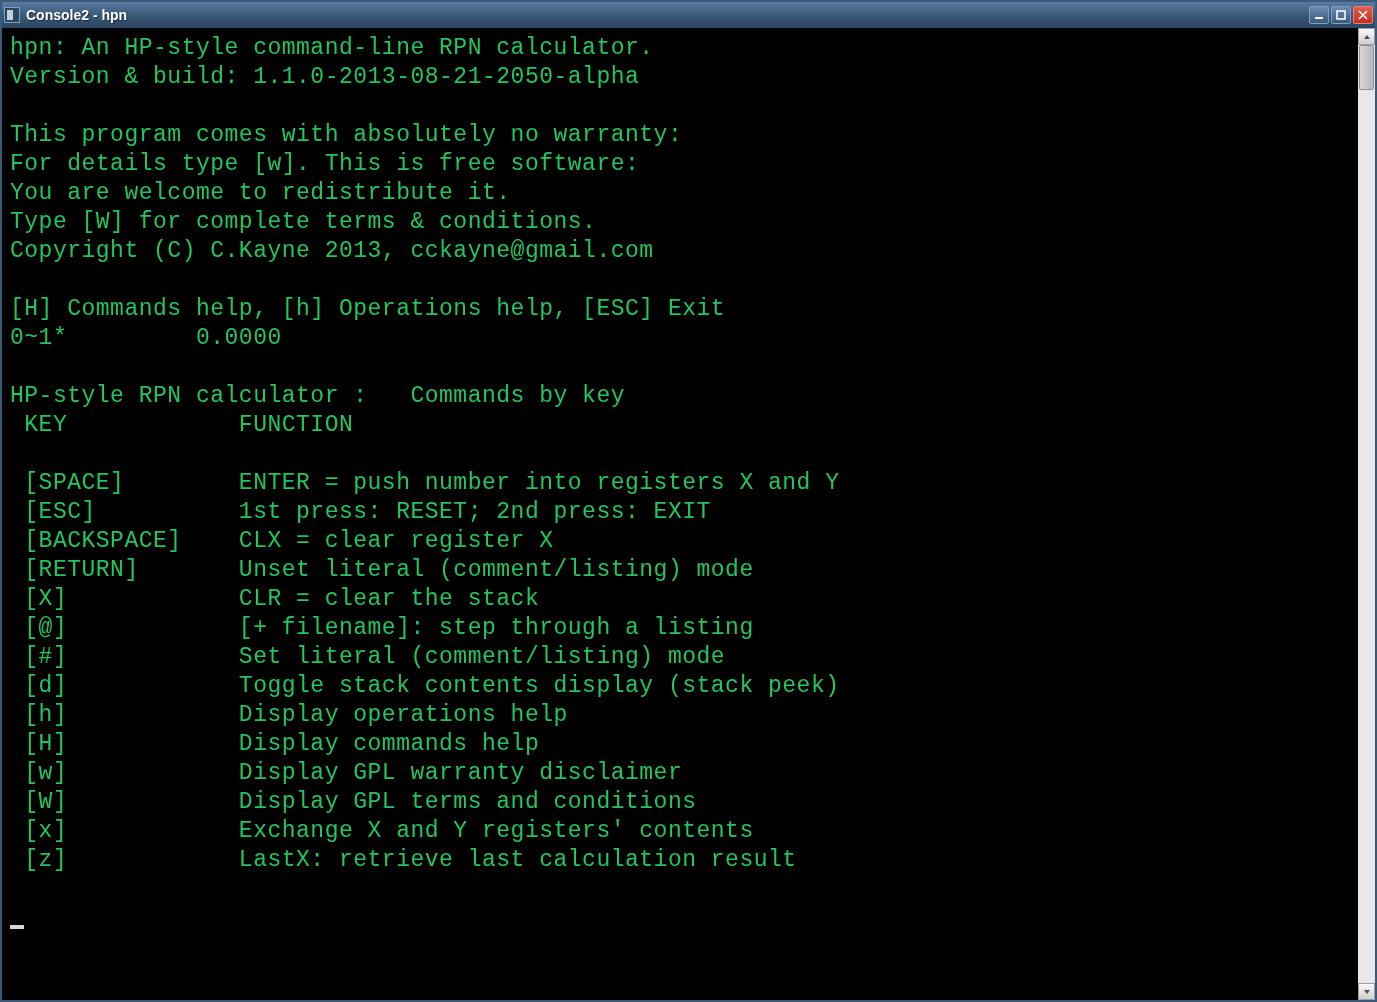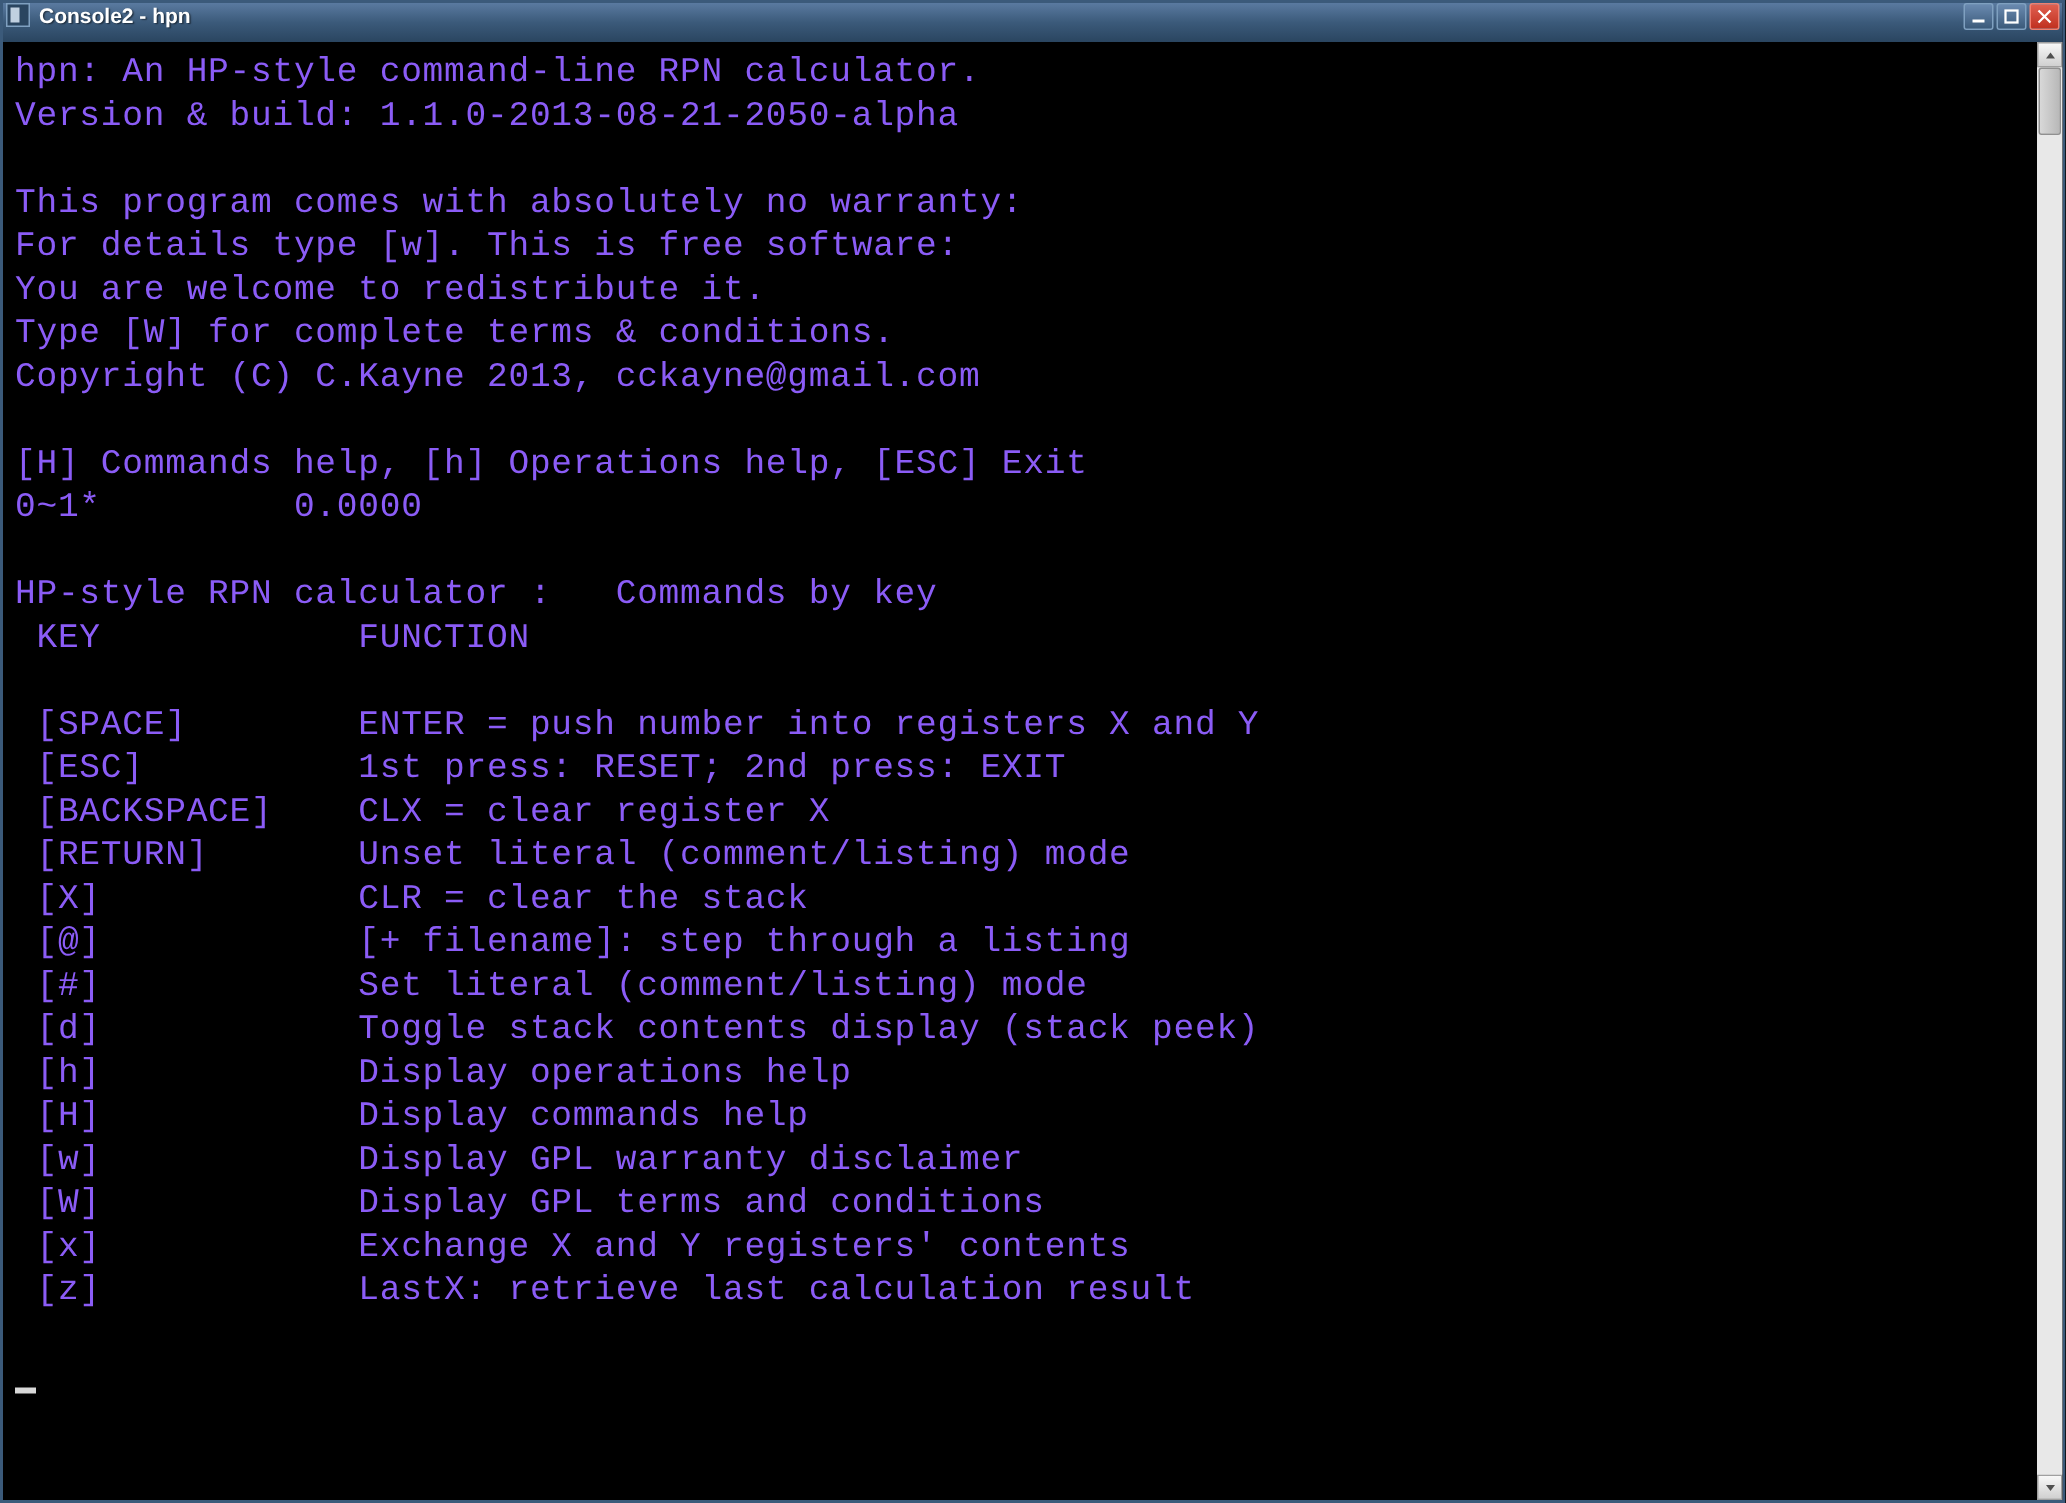--- a/index.html
+++ b/index.html
@@ -19,21 +19,21 @@
       height: 100%;
       border: 2px solid #3b5a7a;
       background: #000;
       display: flex;
       flex-direction: column;
     }
     .titlebar {
       height: 26px;
       background: linear-gradient(to bottom, #5a7aa0 0%, #3b5a7a 50%, #2a4560 100%);
       display: flex;
-      align-items: flex-start;
+      align-items: center;
       padding: 0 2px;
       flex-shrink: 0;
     }
     .app-icon {
       width: 16px;
       height: 16px;
       background: #2a4560;
       border: 1px solid #7fa0c0;
       margin-right: 6px;
       position: relative;
@@ -80,21 +80,21 @@
     }
     .content-area {
       flex: 1;
       display: flex;
       background: #000;
       overflow: hidden;
     }
     .terminal {
       flex: 1;
       padding: 6px 8px;
-      color: #8b5cf6;
+      color: #22c55e;
       font-size: 23px;
       line-height: 29px;
       letter-spacing: 0.5px;
       white-space: pre;
       overflow: hidden;
     }
     .cursor {
       display: inline-block;
       width: 14px;
       height: 4px;

